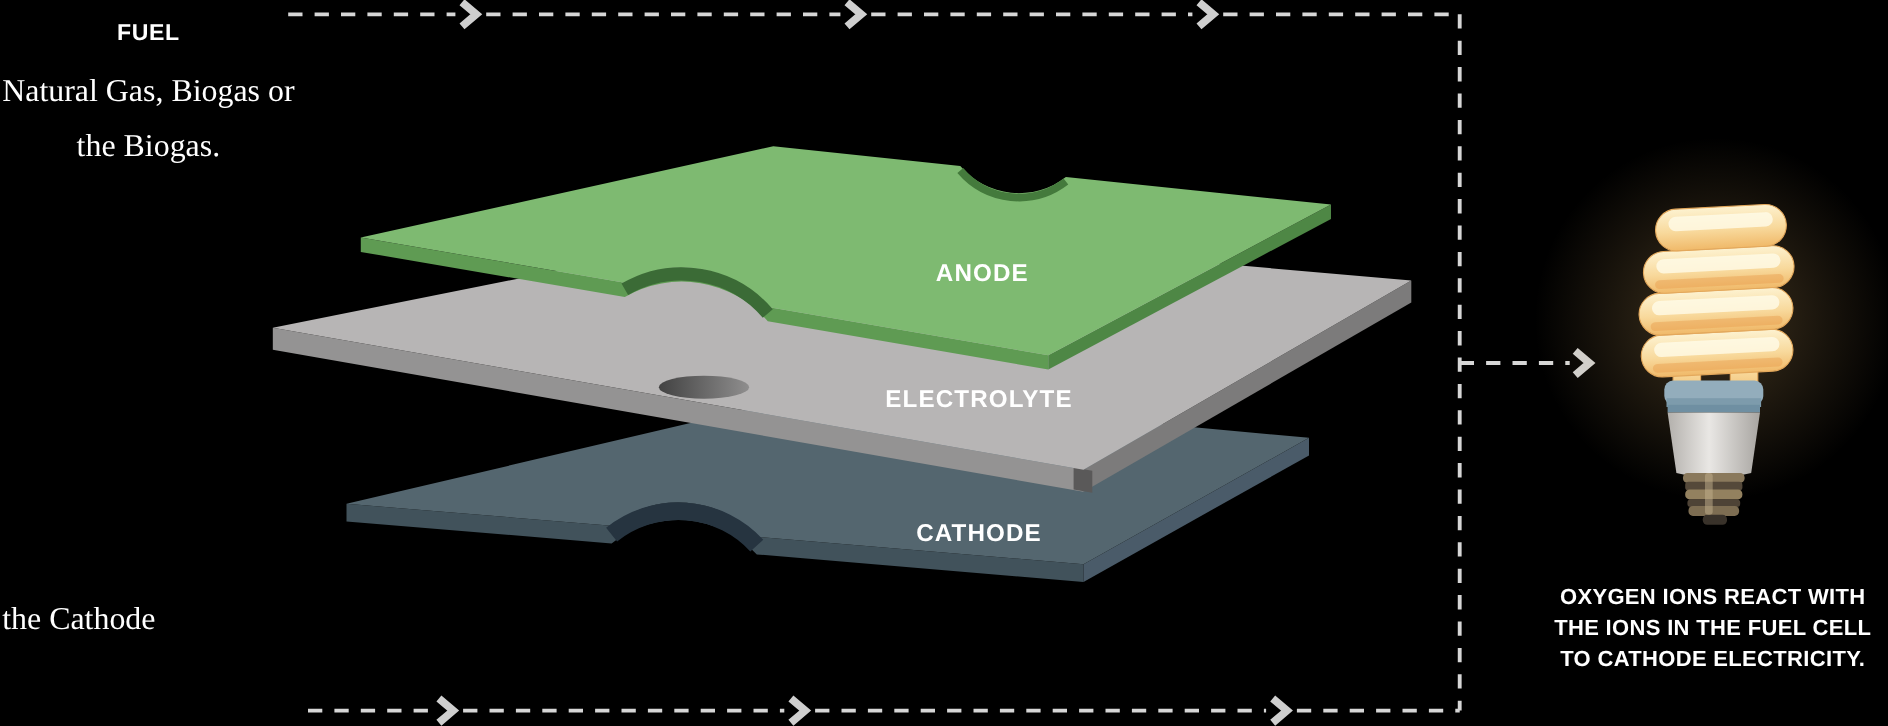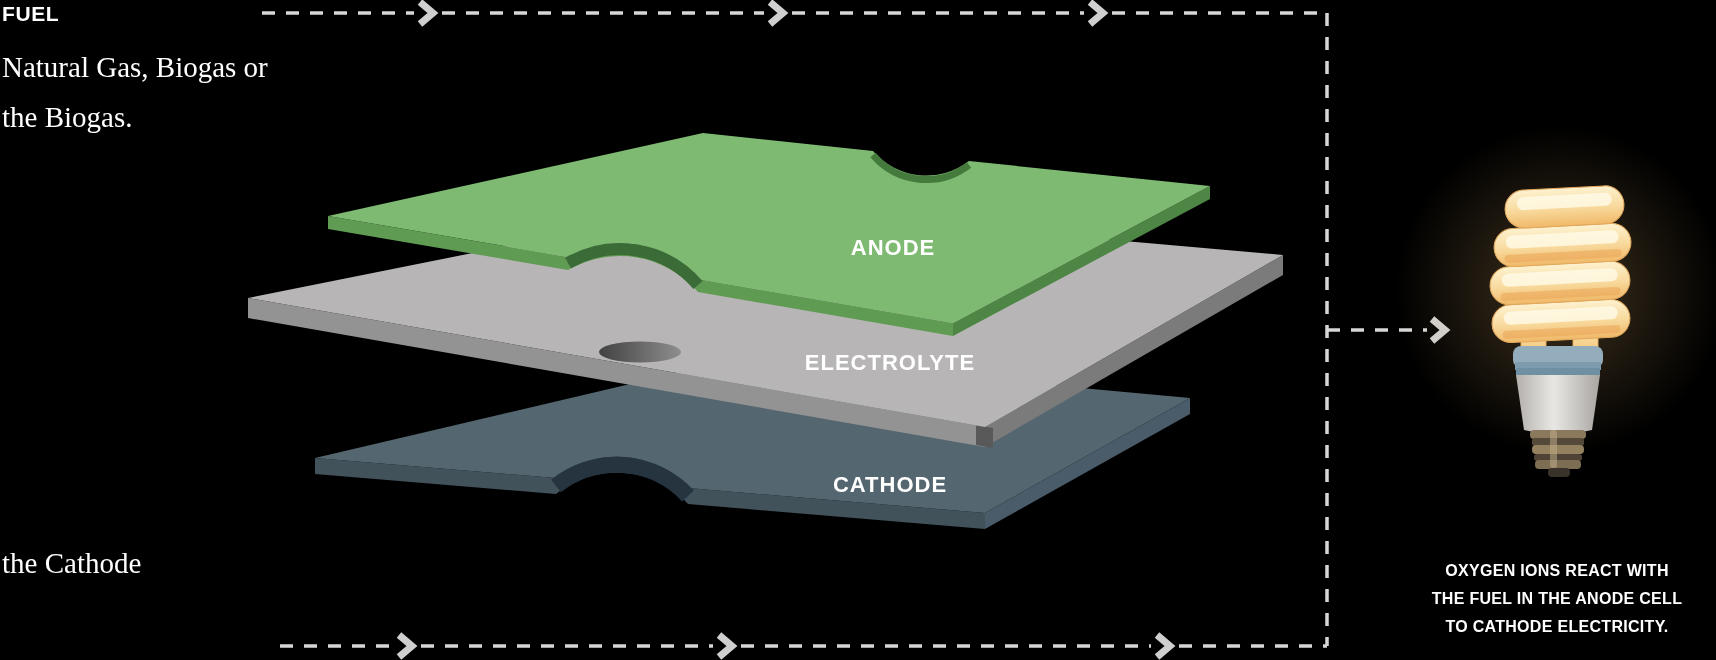--- a/index.html
+++ b/index.html
@@ -6,25 +6,25 @@
   .stage{
     position:relative;width:1716px;height:660px;background:#000;
     overflow:hidden;font-family:"Liberation Sans",sans-serif;color:#ffffff;
   }
   .canvas{position:absolute;left:0;top:0;}
   .note{position:absolute;left:2px;}
   .note-title{font-size:21px;font-weight:700;letter-spacing:.6px;line-height:24px;}
   .note-lines{margin-top:16px;font-family:Liberation Serif, serif;}
   .air .note-lines{margin-top:14px;}
   .note-line{font-size:29px;font-weight:400;line-height:50px;white-space:nowrap;}
-  .fuel{top:2px;}
+  .fuel{top:18px;text-align:center;}
   .air{top:524px;}
   .result{
-    position:absolute;left:1398px;top:557px;width:318px;text-align:center;
-    font-weight:700;font-size:16px;line-height:28px;letter-spacing:.3px;
+    position:absolute;left:1398px;top:529px;width:318px;text-align:center;
+    font-weight:700;font-size:20px;line-height:28px;letter-spacing:.3px;
   }
   .svg-label{font-family:"Liberation Sans",sans-serif;font-weight:700;}
 </style>
 </head>
 <body>
 
 <div class="stage">
 
   <svg class="canvas" width="1716" height="660" viewBox="0 0 1716 660">
     <defs>
@@ -151,17 +151,17 @@
   </div>
 
   <div class="note air">
     <div class="note-lines">
       <div class="note-line">the Cathode</div>
     </div>
   </div>
 
   <div class="result">
     <div>OXYGEN IONS REACT WITH</div>
-    <div>THE FUEL IN THE ANODE CELL</div>
+    <div>THE IONS IN THE FUEL CELL</div>
     <div>TO CATHODE ELECTRICITY.</div>
   </div>
 
 </div>
 
 </body></html>

